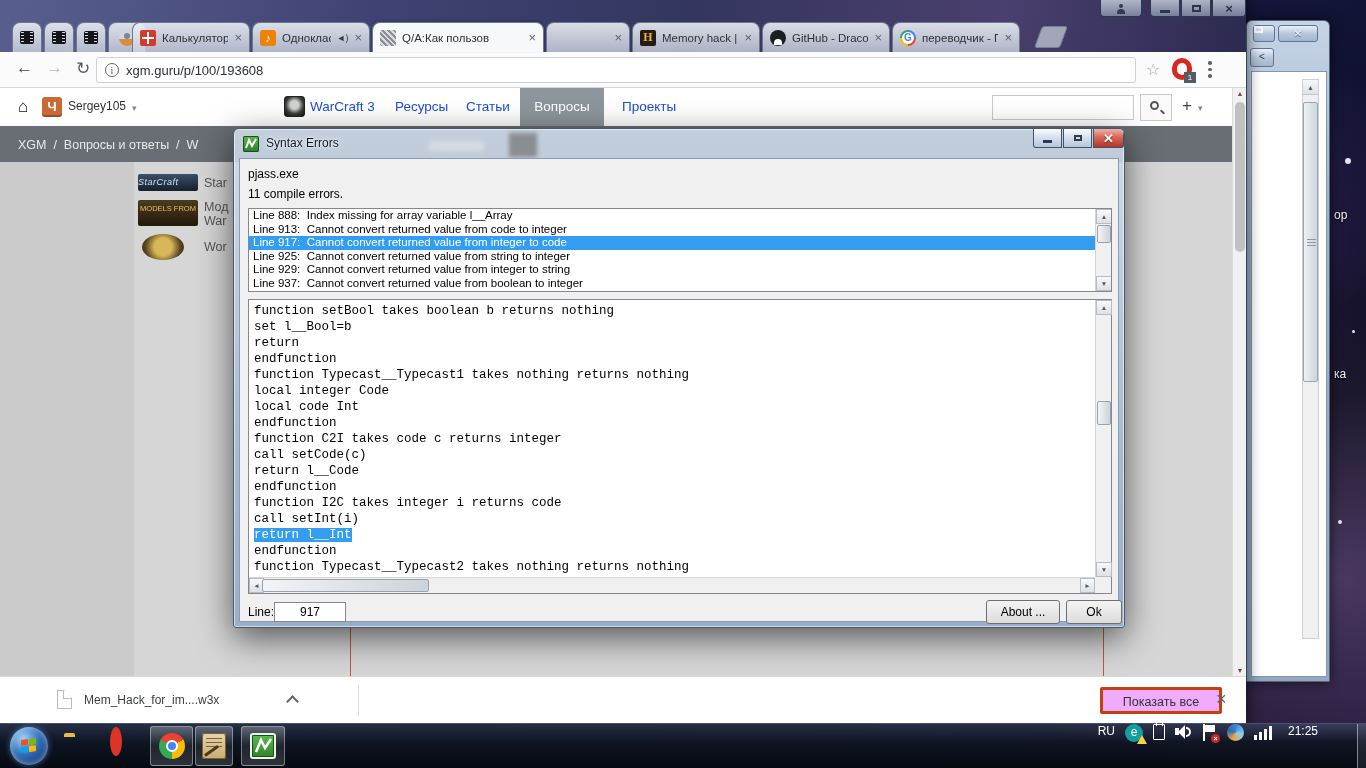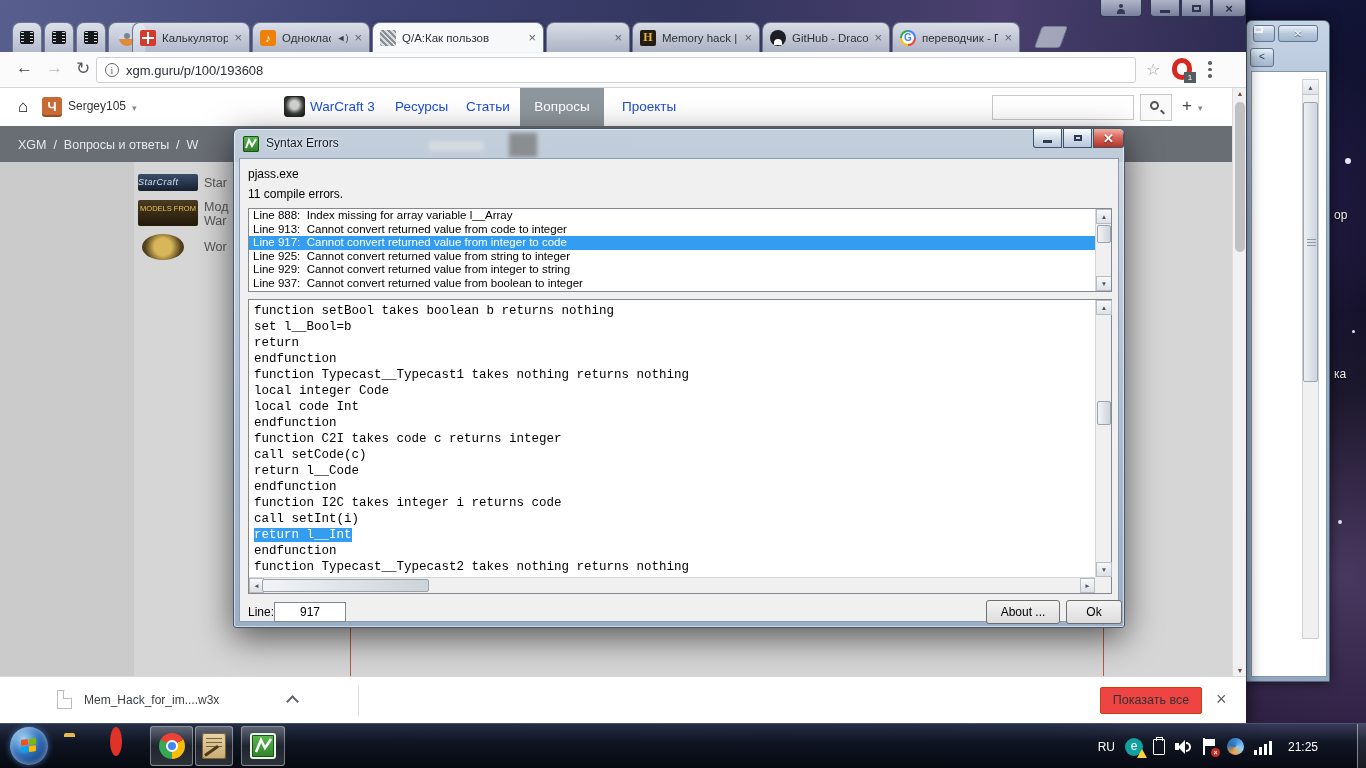--- a/index.html
+++ b/index.html
@@ -139,22 +139,22 @@
   
   .dlbar{position:absolute;left:0;top:676px;width:1246px;height:47px;background:#fff;border-top:1px solid #d9d9d9;}
   .file-ic{position:absolute;left:57px;top:13px;width:15px;height:19px;border:1.5px solid #b9bcc1;background:#fff;}
   .file-ic::after{content:"";position:absolute;right:-1px;top:-1px;border:4px solid #b9bcc1;
     border-left-color:transparent;border-bottom-color:transparent;border-top-color:#fff;border-right-color:#fff;
     box-shadow:-1px 1px 0 #b9bcc1;}
   .dl-name{position:absolute;left:84px;top:16px;font-size:12px;color:#3c4043;}
   .dl-chev{position:absolute;left:288px;top:20px;width:9px;height:9px;border-left:2px solid #5f6368;
     border-top:2px solid #5f6368;transform:rotate(45deg);}
   .dl-sep{position:absolute;left:358px;top:8px;width:1px;height:31px;background:#dadce0;}
-  .dl-showall{position:absolute;left:1100px;top:10px;width:102px;height:27px;border:1px solid #c2410c;
-    border-radius:2px;background:#ef4444;font-size:12.5px;color:#333;text-align:center;line-height:25px;}
+  .dl-showall{position:absolute;left:1100px;top:10px;width:122px;height:27px;border:3px solid #c2410c;
+    border-radius:2px;background:#f0abfc;font-size:12.5px;color:#333;text-align:center;line-height:25px;}
   .dl-close{position:absolute;left:1216px;top:12px;font-size:18px;color:#5f6368;}
 
   
   .dialog{position:absolute;left:233px;top:128px;width:892px;height:500px;z-index:6;
     border:1px solid #44586e;border-radius:6px 6px 3px 3px;
     background:linear-gradient(rgba(208,220,234,.88),rgba(166,185,208,.88) 60%,rgba(150,170,196,.9));
     box-shadow:0 10px 34px rgba(0,0,0,.6), inset 0 0 0 1px rgba(255,255,255,.55);}
   .dlg-title{position:absolute;left:0;top:0;width:100%;height:29px;overflow:hidden;border-radius:6px 6px 0 0;}
   .dlg-title .ghost{position:absolute;filter:blur(2px);opacity:.5;}
   .dlg-ico{position:absolute;left:9px;top:7px;width:16px;height:16px;border-radius:2px;
@@ -218,21 +218,21 @@
   .chrome-ic::after{content:"";position:absolute;left:7px;top:7px;width:12px;height:12px;border-radius:50%;
     background:#4285f4;border:2.5px solid #fff;box-sizing:border-box;}
   .we-ic{width:24px;height:26px;background:linear-gradient(#e8d5a8,#c9ab72);border-radius:3px;position:relative;
     box-shadow:inset 0 0 0 1px #7c6236;}
   .we-ic::before{content:"";position:absolute;left:4px;top:5px;right:4px;height:12px;
     background:repeating-linear-gradient(#7c6236 0 1px,transparent 1px 4px);}
   .we-ic::after{content:"";position:absolute;left:3px;bottom:2px;width:16px;height:3px;background:#4a3a1c;
     transform:rotate(-35deg);transform-origin:left;}
   .jh-ic{width:26px;height:26px;border-radius:3px;background:linear-gradient(#5fbe52,#2c7d28);
     box-shadow:inset 0 0 0 2px #e9f5e7,inset 0 0 0 3px #1d4f1b;}
-  .tray{position:absolute;right:10px;top:0;height:45px;display:flex;align-items:center;gap:10px;color:#fff;}
+  .tray{position:absolute;right:10px;top:0;height:45px;display:flex;gap:10px;color:#fff;}
   .tray .txt{font-size:12px;}
   .eset{width:18px;height:18px;border-radius:50%;background:#12a09e;color:#fff;font-size:12px;
     text-align:center;line-height:17px;position:relative;}
   .eset::after{content:"";position:absolute;right:-4px;bottom:-2px;width:0;height:0;
     border-left:5px solid transparent;border-right:5px solid transparent;border-bottom:9px solid #ffcf3d;}
   .clip{width:12px;height:16px;border:1.5px solid #fff;border-radius:1px;position:relative;}
   .clip::before{content:"";position:absolute;left:2px;top:-3px;width:5px;height:3px;border:1.5px solid #fff;border-bottom:none;}
   .swirl{width:17px;height:17px;border-radius:50%;
     background:conic-gradient(#3b86d4,#8fd0f5 30%,#f2a33c 55%,#2d6db3 80%,#3b86d4);}
   .bars{display:flex;align-items:flex-end;gap:2px;height:16px;}

